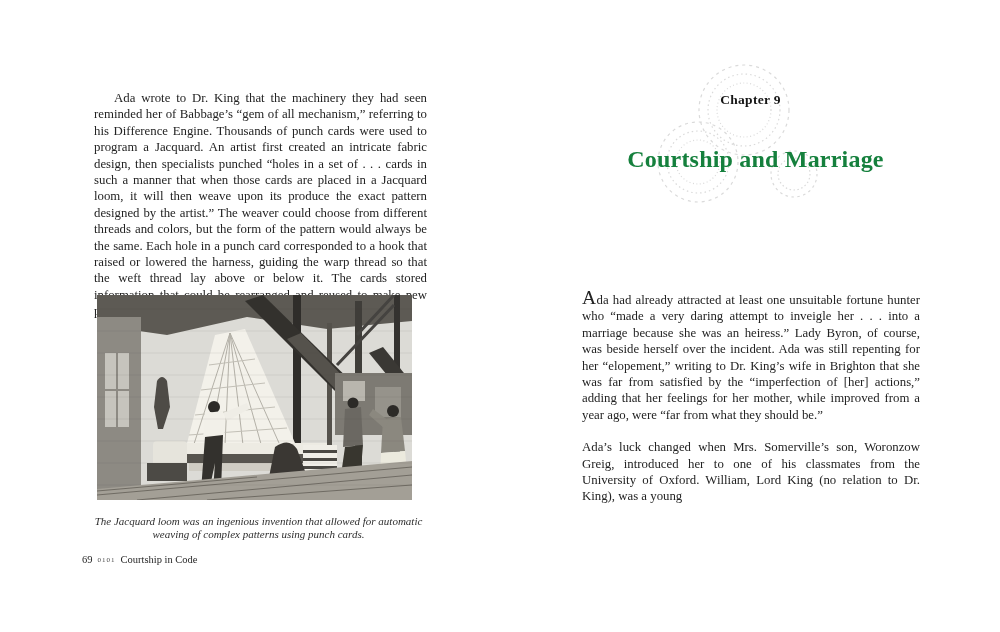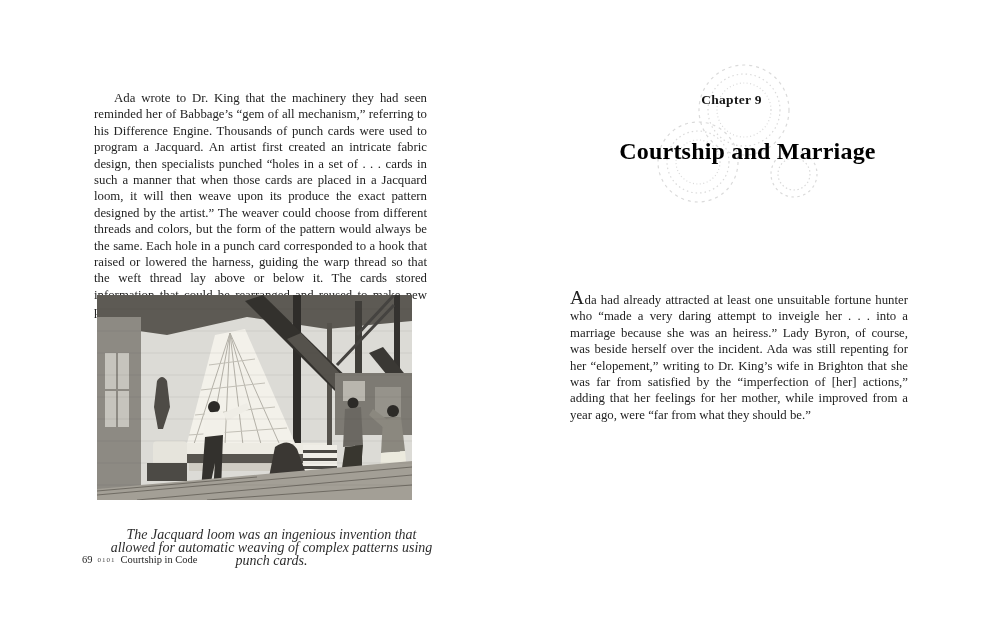--- a/index.html
+++ b/index.html
@@ -14,39 +14,39 @@
   .body-text{
     margin:12px;text-align:justify;font-size:12.8px;line-height:16.4px;color:#232323;
   }
   .left-body{position:absolute;left:82px;top:78px;width:357px;}
   .left-body p{text-indent:20px;}
 
   .illustration{position:absolute;left:97px;top:295px;width:315px;height:205px;margin:0;}
   .illustration svg{display:block;width:100%;height:100%;}
 
   .caption{
-    position:absolute;left:87px;top:511px;width:335px;margin:17px;
-    text-align:center;font-style:italic;font-size:14px;line-height:13px;color:#2e2e2e;
+    position:absolute;left:87px;top:511px;width:335px;margin:4px;
+    text-align:center;font-style:italic;font-size:11px;line-height:13px;color:#2e2e2e;
   }
 
   .footer{position:absolute;left:82px;top:554px;font-size:10.5px;color:#262626;white-space:nowrap;}
   .footer .sep{font-size:7px;letter-spacing:1px;color:#4a4a4a;margin:0 5px;vertical-align:1px;}
 
   .stamp{position:absolute;left:148px;top:58px;width:200px;height:168px;z-index:0;}
 
   .chapter-label{
-    position:absolute;left:49px;top:92px;width:365px;z-index:2;
+    position:absolute;left:68px;top:92px;width:365px;z-index:2;
     text-align:center;font-weight:bold;font-size:13.5px;color:#161616;letter-spacing:.3px;
   }
   .chapter-title{
-    position:absolute;left:45px;top:138px;width:405px;margin:0;z-index:2;
-    text-align:center;font-weight:bold;font-size:24px;color:#000000;letter-spacing:.2px;
+    position:absolute;left:45px;top:138px;width:405px;margin:8px;z-index:2;
+    text-align:center;font-weight:bold;font-size:24px;color:#15803d;letter-spacing:.2px;
   }
 
-  .right-body{position:absolute;left:58px;top:276px;width:362px;z-index:2;}
+  .right-body{position:absolute;left:70px;top:276px;width:362px;z-index:2;}
   .right-body .p2{text-indent:20px;}
   .right-body .p3{margin-top:16px;}
   .dropcap{font-size:19.5px;line-height:1;letter-spacing:.5px;}
 </style>
 </head>
 <body>
 
 <div class="spread">
 
   <section class="page left">
@@ -159,16 +159,17 @@
         <circle cx="146" cy="116" r="16" stroke-dasharray="1.5 2.5"></circle>
       </g>
     </svg>
 
     <div class="chapter-label">Chapter 9</div>
 
     <h1 class="chapter-title">Courtship and Marriage</h1>
 
     <div class="right-body">
       <p class="body-text p1"><span class="dropcap">A</span><span>da had already attracted at least one unsuitable fortune hunter who “made a very daring attempt to inveigle her . . . into a marriage because she was an heiress.” Lady Byron, of course, was beside herself over the incident. Ada was still repenting for her “elopement,” writing to Dr. King’s wife in Brighton that she was far from satisfied by the “imperfection of [her] actions,” adding that her feelings for her mother, while improved from a year ago, were “far from what they should be.”</span></p>
+      <p class="body-text p3">Ada’s luck changed when Mrs. Somerville’s son, Woronzow Greig, introduced her to one of his classmates from the University of Oxford. William, Lord King (no relation to Dr. King), was a young</p>
     </div>
   </section>
 
 </div>
 
 </body></html>

